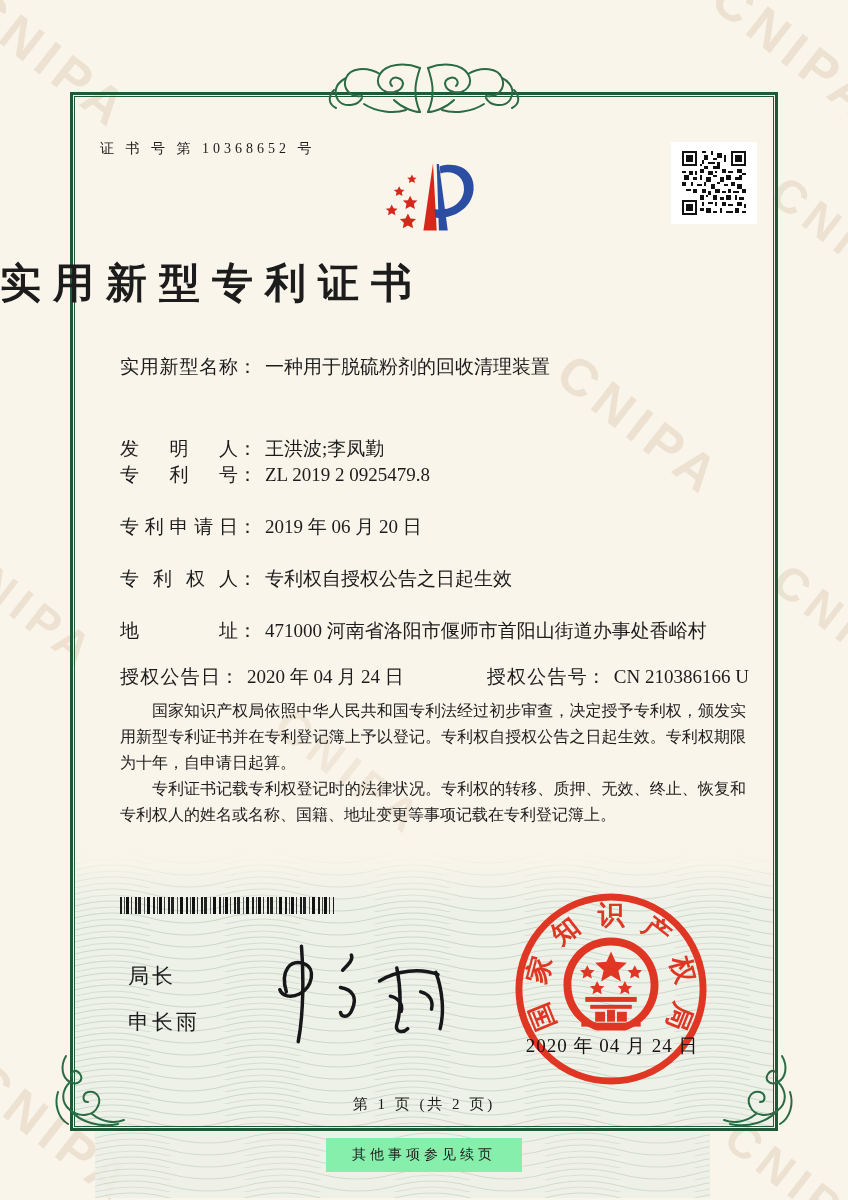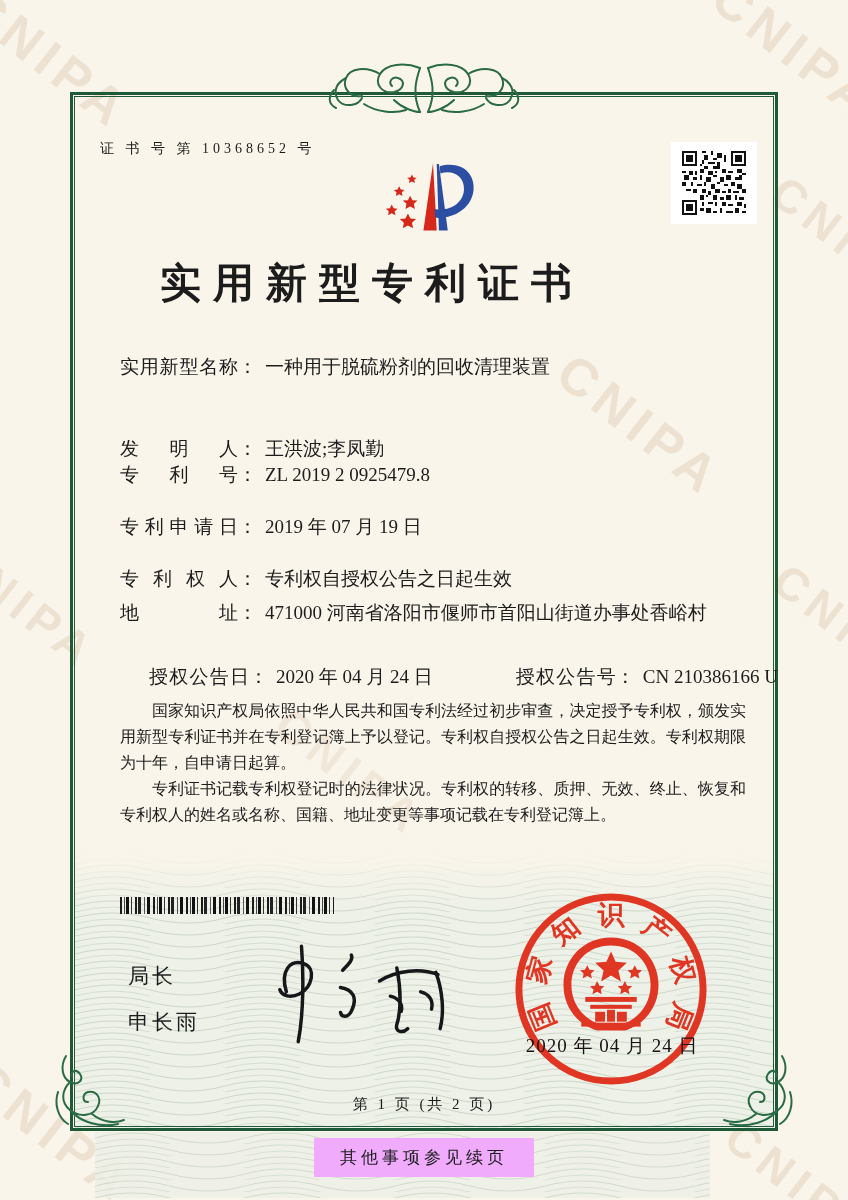--- a/index.html
+++ b/index.html
@@ -20,50 +20,50 @@
   .waveband{position:absolute;left:75px;top:852px;width:698px;height:276px;z-index:1;}
   .waveband .fade{position:absolute;left:0;top:0;width:100%;height:55px;
                   background:linear-gradient(#faf5ea,rgba(250,245,234,0));}
   .waveband-below{position:absolute;left:95px;top:1132px;width:615px;height:66px;
                   opacity:.85;z-index:0;}
   
   .cert-no{position:absolute;left:100px;top:140px;font-size:14px;letter-spacing:4px;z-index:3;}
   .logo{position:absolute;left:360px;top:143px;z-index:3;}
   .qrbox{position:absolute;left:671px;top:142px;width:86px;height:82px;background:#fff;z-index:3;
          display:flex;align-items:center;justify-content:center;}
-  .title{position:absolute;left:0;top:256px;width:744px;text-align:center;
+  .title{position:absolute;left:0;top:256px;width:744px;
          font-size:41px;font-weight:bold;letter-spacing:12px;z-index:3;}
   
   .fields{position:absolute;left:120px;top:0;width:630px;z-index:3;font-size:19px;}
   .frow{position:absolute;left:0;white-space:nowrap;}
   .flabel{display:inline-block;width:118px;text-align:justify;text-align-last:justify;
           vertical-align:bottom;}
   .fvalue{margin-left:8px;}
-  .grant-pair{display:inline-block;margin-left:29px;}
+  .grant-pair{display:inline-block;}
   
   .body-text{position:absolute;left:120px;top:698px;width:626px;font-size:16px;
              line-height:1.62;z-index:3;text-align:justify;}
   .body-text p{margin:0;text-indent:2em;}
   
   .barcode{position:absolute;left:120px;top:897px;width:214px;height:17px;z-index:3;
     background:repeating-linear-gradient(90deg,
       #1b1b1b 0 2px,transparent 2px 4px,#444 4px 5px,transparent 5px 6px,
       #111 6px 9px,transparent 9px 11px,#333 11px 12px,transparent 12px 15px,
       #1b1b1b 15px 17px,transparent 17px 18px,#222 18px 21px,transparent 21px 24px,
       #555 24px 25px,transparent 25px 27px,#111 27px 30px,transparent 30px 33px);}
   .signer{position:absolute;left:128px;top:962px;font-size:21px;letter-spacing:3px;z-index:3;font-family:Liberation Mono, monospace;}
   .signer div{margin-bottom:18px;}
   .signature{position:absolute;left:262px;top:942px;z-index:3;}
   .seal{position:absolute;left:512px;top:890px;z-index:4;opacity:.95;}
   .seal-date{position:absolute;left:512px;top:1033px;width:200px;text-align:center;
              font-size:19px;letter-spacing:1px;color:#191212;z-index:5;white-space:nowrap;}
   .page-info{position:absolute;left:0;top:1095px;width:848px;text-align:center;
              font-size:15px;letter-spacing:3px;z-index:3;}
   .note-box{position:absolute;left:50%;top:1138px;transform:translateX(-50%);
-            background:#f0abfc;padding:8px 26px;font-size:17px;letter-spacing:4px;z-index:3;}
+            background:#86efac;padding:8px 26px;font-size:14px;letter-spacing:4px;z-index:3;}
   
   .orn-top{position:absolute;left:324px;top:60px;z-index:3;}
   .orn-bl{position:absolute;left:52px;top:1052px;z-index:3;}
   .orn-br{position:absolute;left:716px;top:1052px;z-index:3;transform:scaleX(-1);}
 </style>
 </head>
 <body>
 
 <div class="wm" style="left:48px;top:58px;">CNIPA</div>
 <div class="wm" style="left:795px;top:50px;">CNIPA</div>
@@ -250,26 +250,26 @@
   <div class="frow" style="top:354px;">
     <span class="flabel">实用新型名称</span><span>：</span><span class="fvalue">一种用于脱硫粉剂的回收清理装置</span>
   </div>
   <div class="frow" style="top:408px;margin-top:28px;">
     <span class="flabel">发明人</span><span>：</span><span class="fvalue">王洪波;李凤勤</span>
   </div>
   <div class="frow" style="top:462px;">
     <span class="flabel">专利号</span><span>：</span><span class="fvalue">ZL 2019 2 0925479.8</span>
   </div>
   <div class="frow" style="top:514px;">
-    <span class="flabel">专利申请日</span><span>：</span><span class="fvalue">2019 年 07 月 19 日</span>
+    <span class="flabel">专利申请日</span><span>：</span><span class="fvalue">2019 年 06 月 20 日</span>
   </div>
   <div class="frow" style="top:566px;">
     <span class="flabel">专利权人</span><span>：</span><span class="fvalue">专利权自授权公告之日起生效</span>
   </div>
-  <div class="frow" style="top:600px;">
+  <div class="frow" style="top:618px;">
     <span class="flabel">地址</span><span>：</span><span class="fvalue">471000 河南省洛阳市偃师市首阳山街道办事处香峪村</span>
   </div>
   <div class="frow" style="top:664px;">
     <span class="grant-pair" style="width:330px;">
       <span class="flabel" style="width:100px;">授权公告日</span><span>：</span><span class="fvalue">2020 年 04 月 24 日</span>
     </span>
     <span class="grant-pair" style="margin-left:32px;">
       <span class="flabel" style="width:100px;">授权公告号</span><span>：</span><span class="fvalue">CN 210386166 U</span>
     </span>
   </div>

